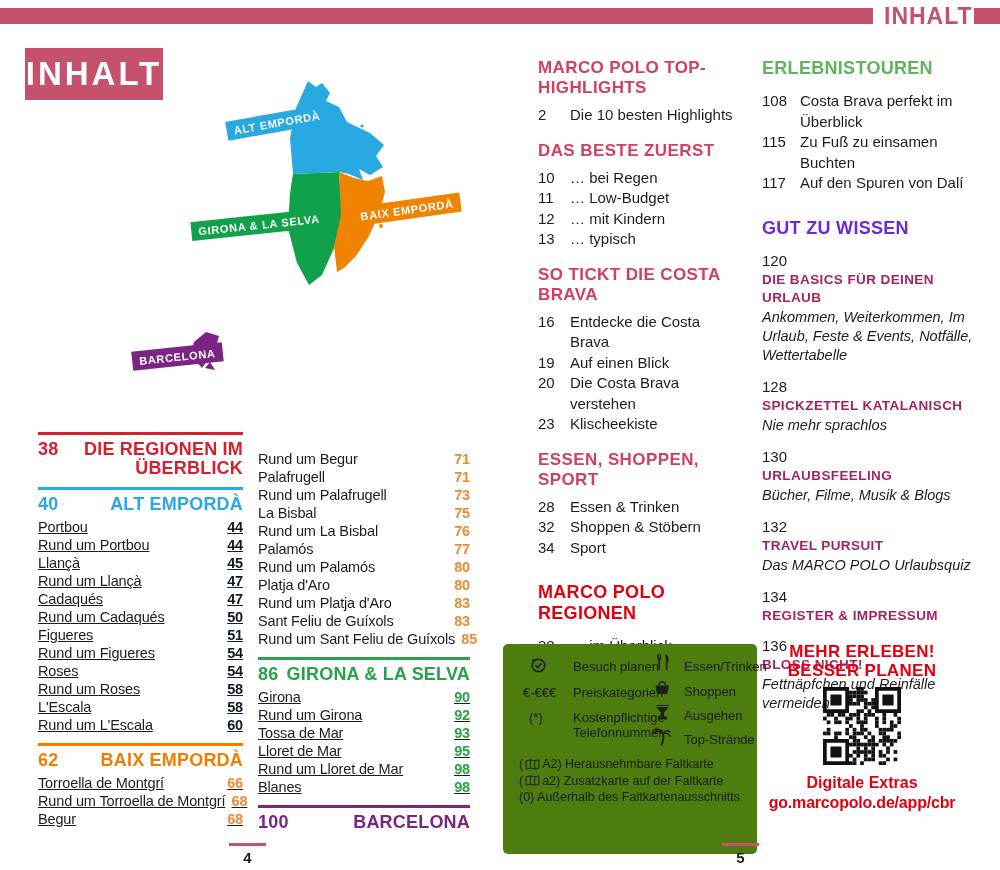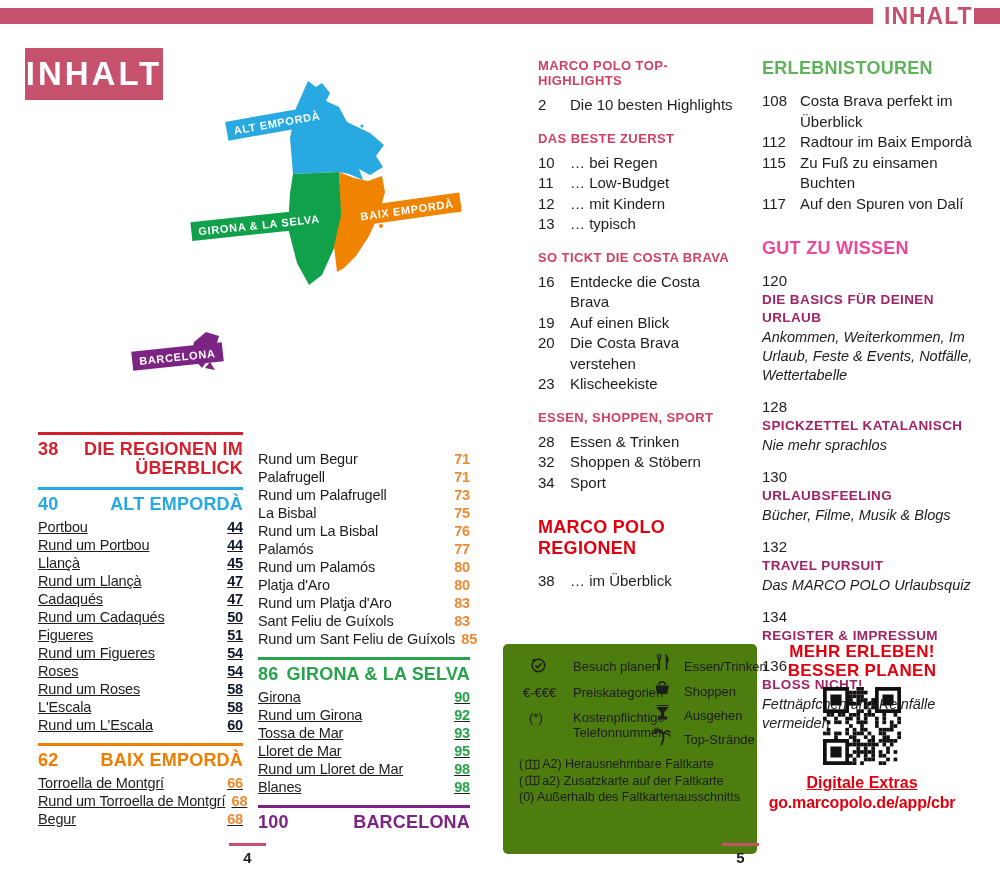--- a/index.html
+++ b/index.html
@@ -25,26 +25,26 @@
     padding:4px 7px 3px 7px;white-space:nowrap;}
   .b-alt{left:108px;top:37px;background:#29a9e1;transform:rotate(-10deg);}
   .b-baix{left:235px;top:124px;background:#f08300;transform:rotate(-8deg);}
   .b-girona{left:73px;top:139px;background:#12a14b;transform:rotate(-6deg);}
   .b-barcelona{left:14px;top:271px;background:#7c2483;transform:rotate(-6deg);}
 
   
   .midcol{left:538px;top:58px;width:196px;}
   .rightcol{left:762px;top:58px;width:212px;}
   h2,h3{margin:0;}
-  .hd-sm{font-size:13px;font-weight:bold;letter-spacing:.4px;margin-bottom:7px;}
+  .hd-sm{font-size:17px;font-weight:bold;letter-spacing:.4px;margin-bottom:7px;}
   .hd-lg{font-size:18px;font-weight:bold;letter-spacing:.3px;margin-bottom:12px;}
   .c-crimson{color:#d04062;}
   .c-redbright{color:#e2000f;}
   .c-greenlight{color:#5fb35a;}
-  .c-magenta{color:#ec4899;}
+  .c-magenta{color:#6d28d9;}
   .c-blue{color:#0f172a;}
   .c-orange{color:#ec8a33;}
   .c-green{color:#27a34a;}
   .mc-item{display:flex;font-size:15px;line-height:20.5px;}
   .mc-item .num{width:32px;flex:none;}
   .mc-item .lbl{flex:1;}
   .sec{margin-bottom:15px;}
   .sec-gap{margin-top:24px;}
   .rc-item{display:flex;font-size:15px;line-height:20.5px;}
   .rc-item .num{width:38px;flex:none;}
@@ -75,21 +75,21 @@
   .legend{left:503px;top:644px;width:254px;height:210px;background:#4d7c0f;border-radius:5px;text-decoration:underline;}
   .lg-el{position:absolute;font-size:13px;line-height:15px;}
   .lg-sym{font-size:13px;font-weight:normal;}
   .lg-notes{position:absolute;left:16px;top:112px;font-size:12.5px;line-height:16.5px;}
   .lg-note{display:flex;align-items:center;gap:2px;white-space:nowrap;}
 
   
   .promo{left:762px;top:642px;width:200px;text-align:center;}
   .promo-line{font-size:17px;font-weight:bold;line-height:19px;color:#e2000f;letter-spacing:.3px;}
   .qr{width:78px;height:78px;margin:7px auto 8px auto;display:block;}
-  .promo-extras{font-size:16px;font-weight:bold;color:#e2000f;line-height:20px;text-decoration:underline;}
+  .promo-extras{font-size:16px;font-weight:bold;color:#e2000f;line-height:20px;}
   .promo-url{font-size:16px;font-weight:bold;color:#e2000f;line-height:20px;letter-spacing:-0.2px;}
 
   
   .f-line{width:37px;height:3px;background:#c5516d;}
   .f-num{width:37px;text-align:center;font-size:15px;font-weight:bold;margin-top:3px;}
   .footer-l{left:229px;top:843px;}
   .footer-r{left:722px;top:843px;}
   svg{display:block;}
 </style>
 </head>
@@ -186,24 +186,20 @@
       </div>
   </section>
 </div>
 
 <div class="abs rightcol">
   <section>
     <h2 class="hd-lg c-greenlight">ERLEBNISTOUREN</h2>
     <div class="rc-item">
         <span class="num">108</span>
         <span class="lbl">Costa Brava perfekt im Überblick</span>
-      </div>
-    <div class="rc-item">
-        <span class="num">112</span>
-        <span class="lbl">Radtour im Baix Empordà</span>
       </div>
     <div class="rc-item">
         <span class="num">115</span>
         <span class="lbl">Zu Fuß zu einsamen Buchten</span>
       </div>
     <div class="rc-item">
         <span class="num">117</span>
         <span class="lbl">Auf den Spuren von Dalí</span>
       </div>
   </section>

